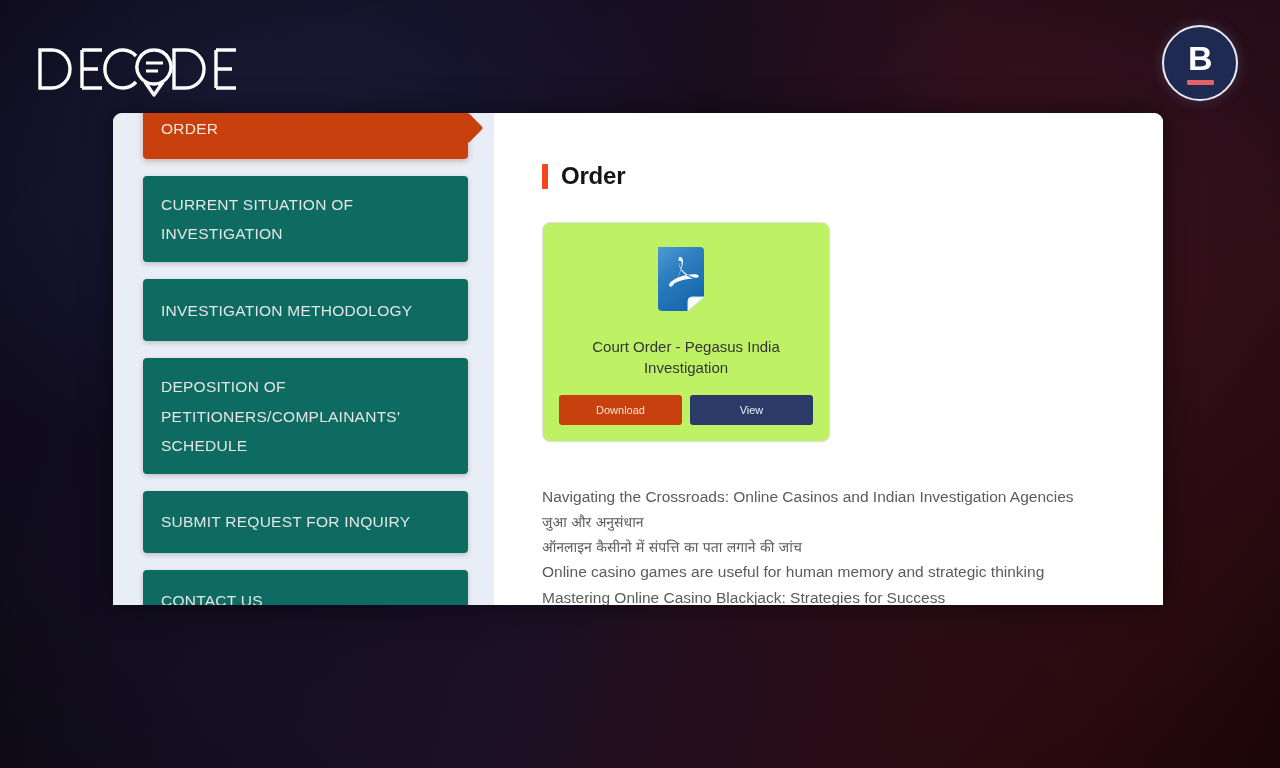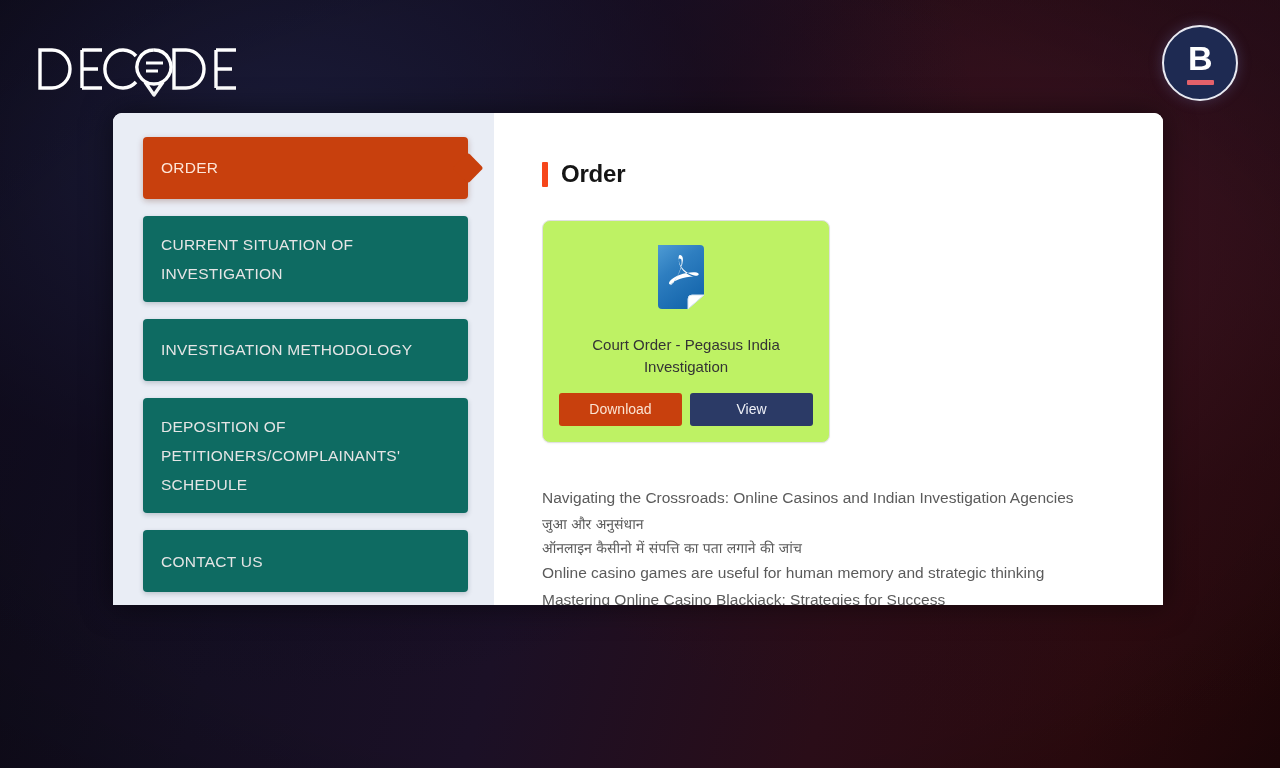--- a/index.html
+++ b/index.html
@@ -187,21 +187,21 @@
     margin-bottom: 16px;
     padding: 0 4px;
   }
 
   .doc-actions { display: flex; gap: 8px; }
   .btn {
     flex: 1 1 0;
     border: none;
     border-radius: 3px;
     padding: 9px 6px;
-    font-size: 14px;
+    font-size: 11px;
     font-family: "Liberation Sans", sans-serif;
     cursor: pointer;
     line-height: 1.1;
   }
   .btn-download { background: #c8400d; color: #fbe3d2; }
   .btn-view { background: #2b3a66; color: #eef0f7; }
 
   
   .link-list {
     margin-top: 42px;
@@ -257,20 +257,23 @@
       <span class="nav-label">ORDER</span>
     </div>
     <div class="nav-item">
       <span class="nav-label">CURRENT SITUATION OF INVESTIGATION</span>
     </div>
     <div class="nav-item">
       <span class="nav-label">INVESTIGATION METHODOLOGY</span>
     </div>
     <div class="nav-item">
       <span class="nav-label">DEPOSITION OF PETITIONERS/COMPLAINANTS' SCHEDULE</span>
+    </div>
+    <div class="nav-item">
+      <span class="nav-label">SUBMIT REQUEST FOR INQUIRY</span>
     </div>
     <div class="nav-item">
       <span class="nav-label">CONTACT US</span>
     </div>
   </nav>
 
   <main class="content">
 
     <div class="page-title">
       <span class="title-bar"></span>

